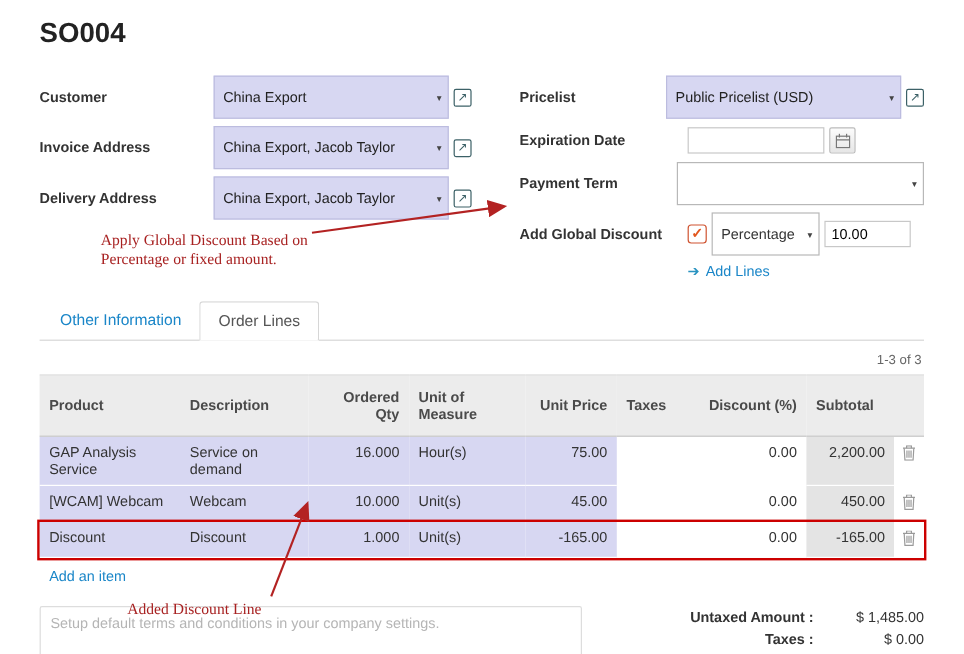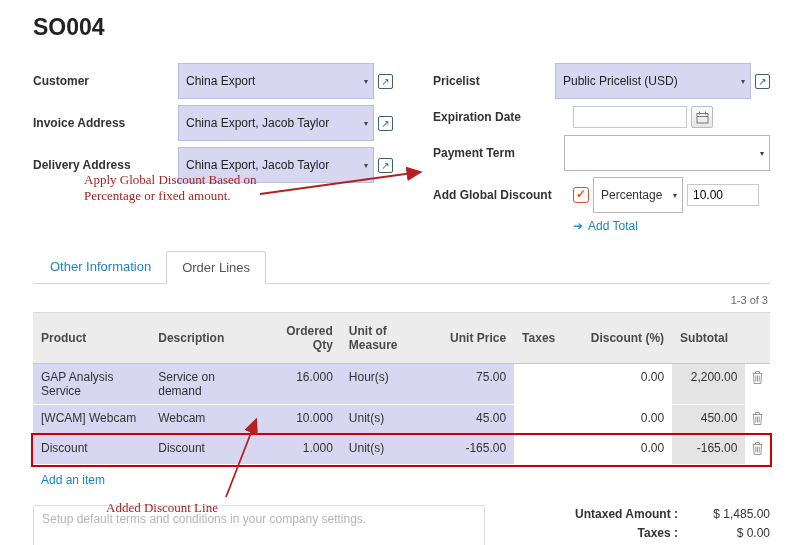--- a/index.html
+++ b/index.html
@@ -93,21 +93,21 @@
   .t-value { width: 92px; text-align: right; }
   .t-sep { border-top: 1px solid #c9c9c9; margin: 7px 0 7px 26px; }
   .total-label { font-weight: bold; font-size: 13px; text-align: right; }
   .update-link { color: #1a86c8; margin: 0 8px; font-size: 12px; cursor: pointer; }
   .t-total { width: 100px; text-align: right; font-size: 17px; font-weight: bold; color: #111; }
 
   .annot {
     position: absolute; font-family: "Liberation Serif", serif; color: #a82222;
     font-size: 13px; z-index: 40; line-height: 1.25;
   }
-  .annot1 { left: 84px; top: 172px; width: 198px; }
+  .annot1 { left: 84px; top: 192px; width: 198px; }
   .annot2 { left: 106px; top: 500px; }
   .arrows { position: absolute; left: 0; top: 0; width: 803px; height: 545px; pointer-events: none; z-index: 41; }
 </style>
 </head>
 <body>
 
 <div class="page">
 
   <h1 class="title">SO004</h1>
 
@@ -195,21 +195,21 @@
           <div class="select white pct-select">
             <span>Percentage</span>
             <span class="caret">▾</span>
           </div>
           <input class="text-input amount-input" value="10.00" style="">
         </div>
       </div>
 
       <div class="add-line-row">
         <span class="arrow-glyph">➔</span>
-        <a class="link">Add Total</a>
+        <a class="link">Add Lines</a>
       </div>
 
     </div>
   </div>
 
   <div class="tabs">
     <div class="tab inactive">Other Information</div>
     <div class="tab active">Order Lines</div>
   </div>
 

